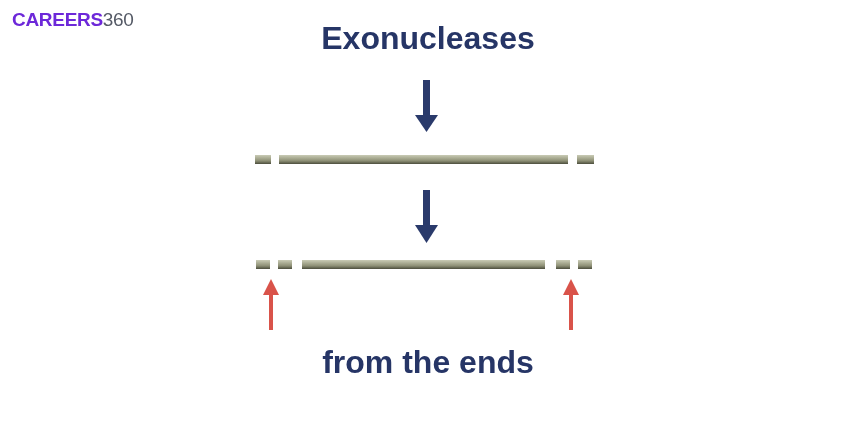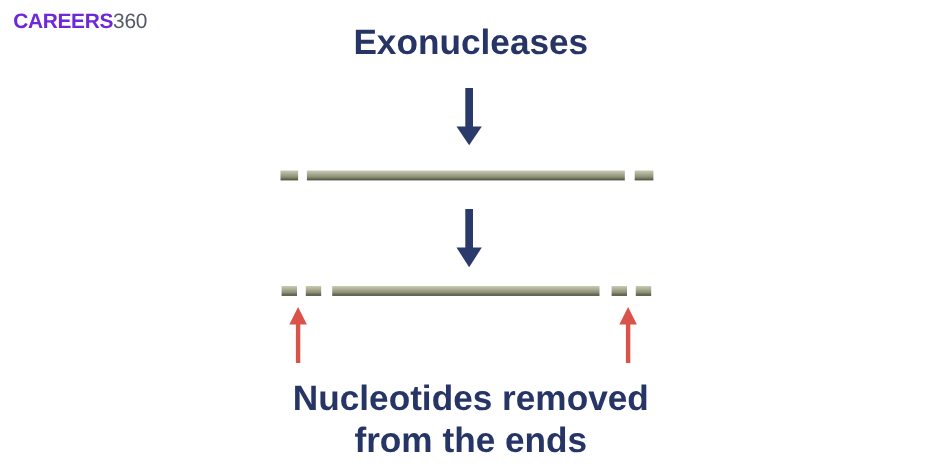--- a/index.html
+++ b/index.html
@@ -47,15 +47,14 @@
 
 <div>
   <div class="seg" style="left:256px;top:260px;width:14px;"></div>
   <div class="seg" style="left:278px;top:260px;width:14px;"></div>
   <div class="seg" style="left:302px;top:260px;width:243px;"></div>
   <div class="seg" style="left:556px;top:260px;width:14px;"></div>
   <div class="seg" style="left:578px;top:260px;width:14px;"></div>
 </div>
 
 <div class="title t2">
-  <div>Nucleotides removed</div>
   <div>from the ends</div>
 </div>
 
 </body></html>

